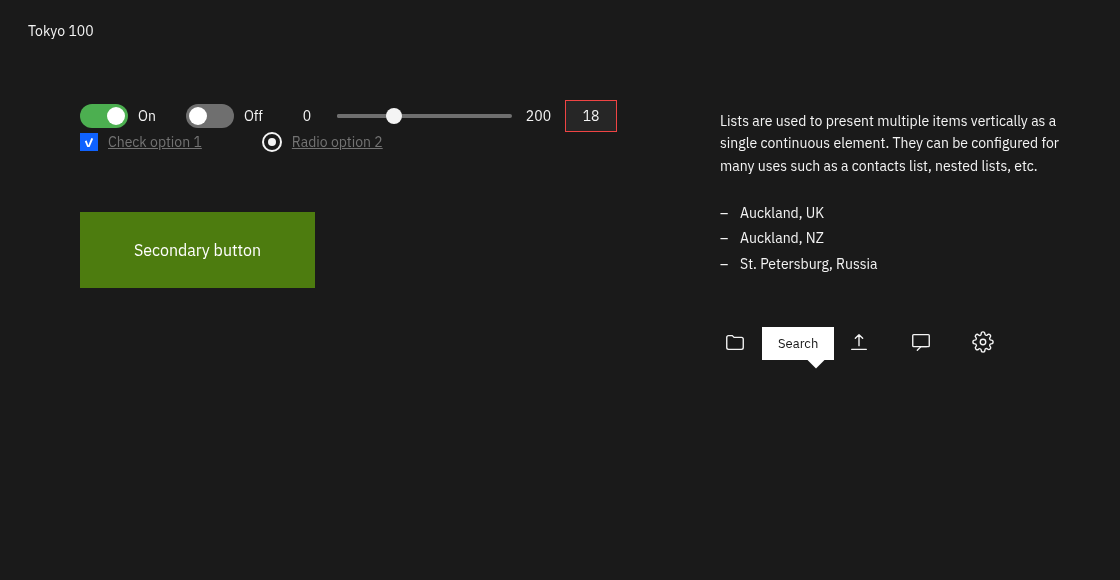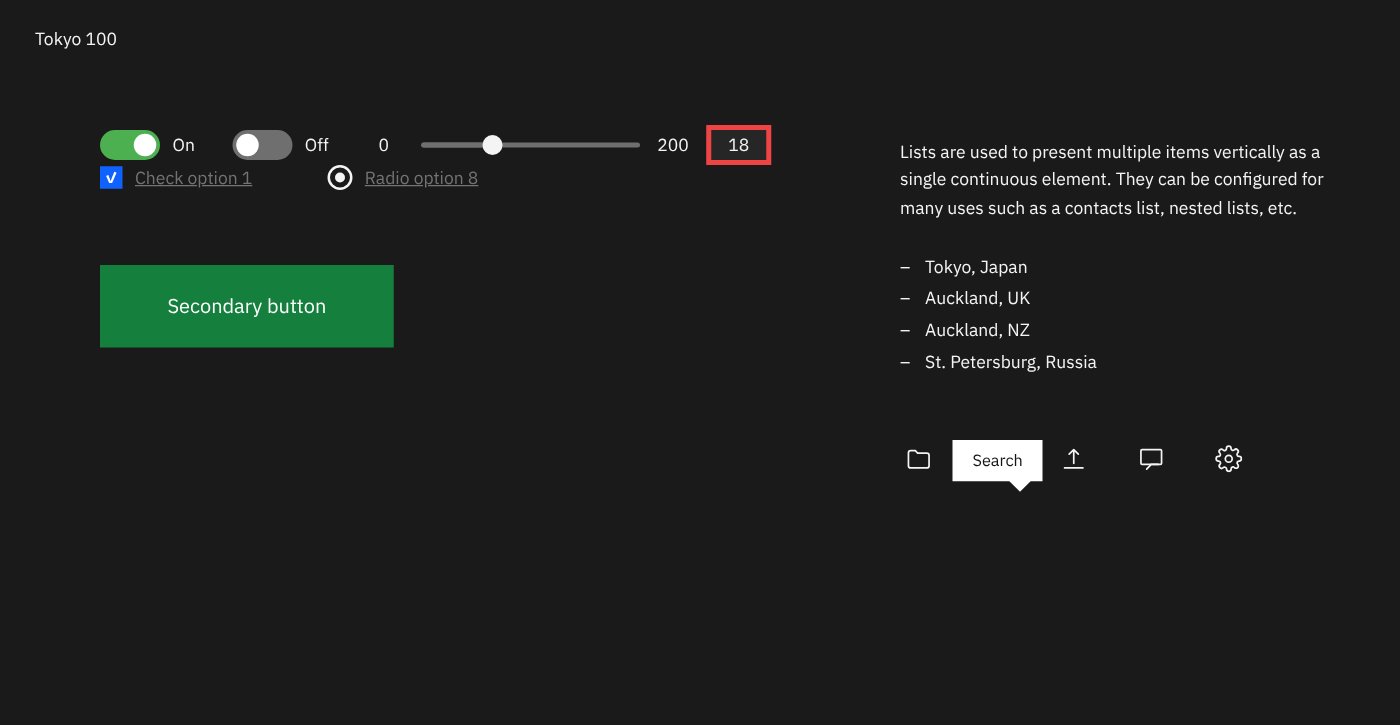--- a/index.html
+++ b/index.html
@@ -132,21 +132,21 @@
       border-radius: 50%;
       top: -6px;
       left: 28%;
       cursor: pointer;
     }
 
     .slider-value-box {
       width: 52px;
       height: 32px;
       background: #262626;
-      border: 4px solid #ef4444;
+      border: 1px solid #ef4444;
       display: flex;
       align-items: center;
       justify-content: center;
       font-size: 14px;
       color: #f4f4f4;
     }
 
     
     .options-row {
       display: flex;
@@ -224,25 +224,25 @@
       height: 66px;
       font-size: 16px;
       cursor: pointer;
       display: flex;
       align-items: center;
       justify-content: center;
       font-family: inherit;
     }
 
     .btn-secondary {
-      background: #15803d;
+      background: #4d7c0f;
       color: #ffffff;
       border: none;
       width: 235px;
-      height: 66px;
+      height: 76px;
       font-size: 16px;
       cursor: pointer;
       display: flex;
       align-items: center;
       justify-content: center;
       font-family: inherit;
     }
 
     
     .right-panel {
@@ -377,36 +377,35 @@
       <div class="checkbox">
         <span class="checkbox-check">✓</span>
       </div>
       <span class="option-label">Check option 1</span>
     </div>
 
     <div class="radio-group">
       <div class="radio">
         <div class="radio-inner"></div>
       </div>
-      <span class="option-label">Radio option 8</span>
+      <span class="option-label">Radio option 2</span>
     </div>
   </div>
 
   <div class="buttons-row">
     <button class="btn-secondary">Secondary button</button>
   </div>
 
 </div>
 
 <div class="right-panel">
 
   <p class="list-description">Lists are used to present multiple items vertically as a single continuous element. They can be configured for many uses such as a contacts list, nested lists, etc.</p>
 
   <ul class="list-items">
-    <li>Tokyo, Japan</li>
     <li>Auckland, UK</li>
     <li>Auckland, NZ</li>
     <li>St. Petersburg, Russia</li>
   </ul>
 
   <div class="bottom-right">
     <div class="search-tooltip">Search</div>
     <div class="icon-bar">
 
       <button class="icon-btn">

